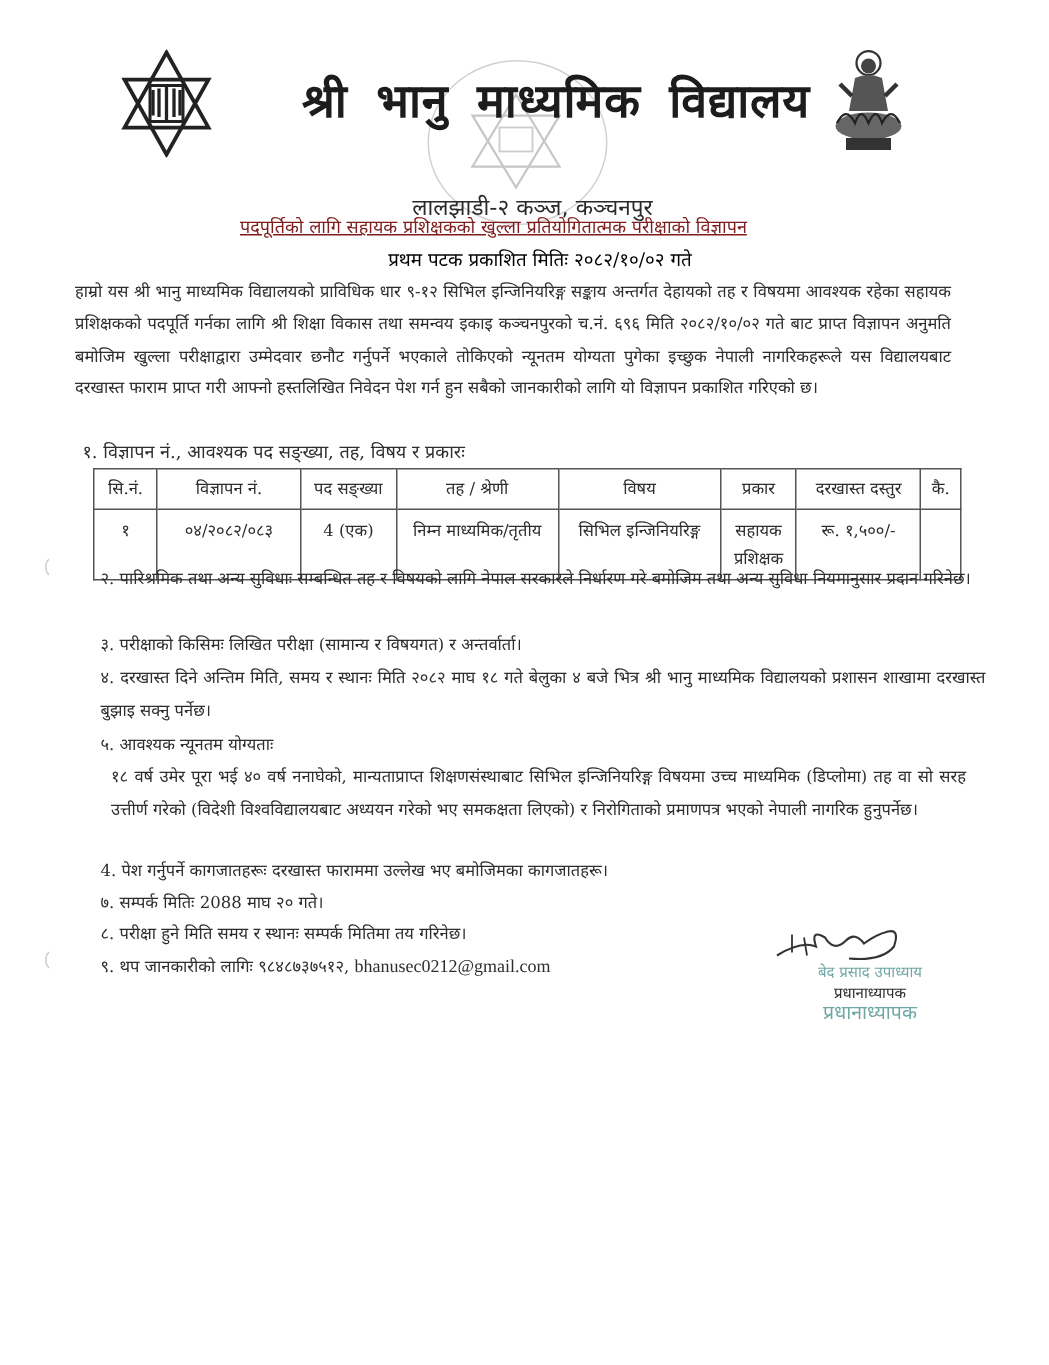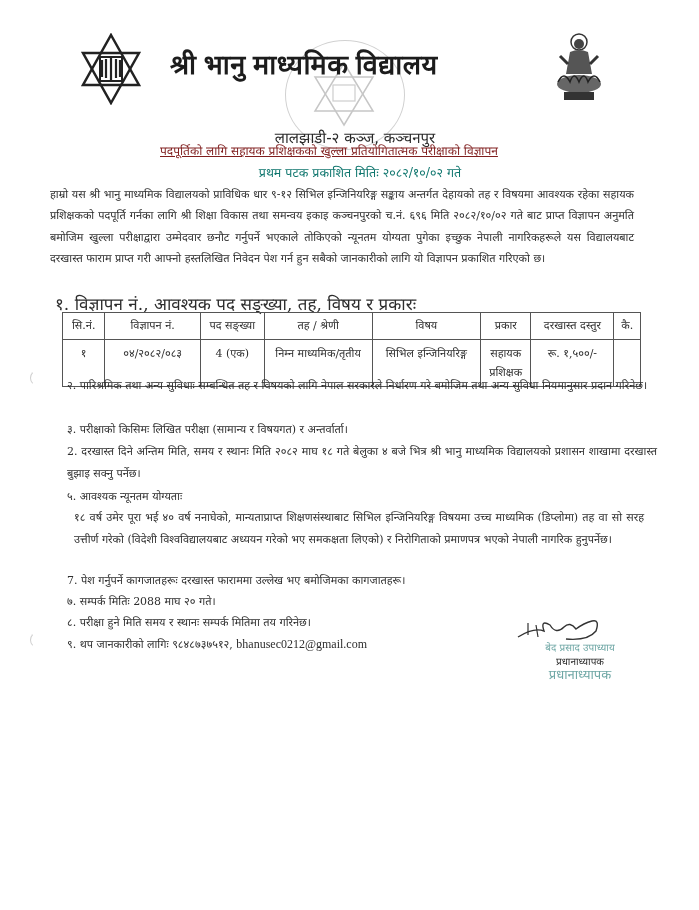--- a/index.html
+++ b/index.html
@@ -1,31 +1,31 @@
 <!DOCTYPE html>
 <html><head>
 <meta charset="utf-8">
 <style>
   html, body { margin:0; padding:0; background:#ffffff; }
   body { width:699px; height:910px; position:relative; overflow:hidden;
          font-family:"DejaVu Serif", serif; color:#2a2a2a; }
   .abs { position:absolute; }
-  .school-name { left:170px; top:45px; width:370px; text-align:left;
-                 font-family:Liberation Serif, serif; font-weight:bold; font-size:27px; color:#1c1c1c; letter-spacing:0.5px; }
+  .school-name { left:170px; top:45px; width:370px; text-align:right;
+                 font-family:Liberation Mono, monospace; font-weight:bold; font-size:31px; color:#1c1c1c; letter-spacing:0.5px; }
   .address { left:200px; top:97px; width:310px; text-align:center;
              font-family:"DejaVu Sans", sans-serif; font-size:15px; color:#2a2a2a;margin-top:30px; }
   .seal { left:285px; top:40px; width:118px; height:108px; border:1.5px solid #c9c9c9; border-radius:50%; opacity:0.85; }
   .seal svg { position:absolute; left:25px; top:18px; }
   .logo-left { left:80px; top:33px; }
   .logo-right { left:550px; top:30px; }
   .notice-title { left:160px; top:142px; width:400px; text-align:left;
                   font-size:12px; text-decoration:underline; color:#7f1d1d; }
-  .pub-date { left:160px; top:164px; width:400px; text-align:center; font-size:12.5px; color:#0f766e; }
+  .pub-date { left:160px; top:164px; width:400px; text-align:center; font-size:12.5px; color:#000000; }
   .intro { left:50px; top:184px; width:584px; font-size:11px; line-height:21.4px; text-align:justify; color:#2d2d2d; }
-  .sec-head { font-size:17px; color:#2d2d2d; }
+  .sec-head { font-size:12px; color:#2d2d2d; }
   table.posts { position:absolute; left:62px; top:312px; width:579px; border-collapse:collapse; font-size:11px; color:#2d2d2d; }
   table.posts th, table.posts td { border:1px solid #555; text-align:center; font-weight:normal; padding:4px 3px; vertical-align:top; }
   table.posts th { height:18px; }
   table.posts td { height:38px; line-height:19px; }
   .item { position:absolute; left:55px; width:590px; font-size:11px; line-height:21.5px; color:#2d2d2d; text-align:justify;margin-left:12px; }
   .qual { position:absolute; left:74px; width:570px; font-size:11px; line-height:21.5px; color:#2d2d2d; text-align:justify; }
   .sig-scribble { left:514px; top:613px; }
   .sig-name { left:510px; top:640px; width:140px; text-align:center; font-family:"DejaVu Sans", sans-serif;
               font-size:10px; color:#6fa7a5; }
   .sig-title1 { left:510px; top:654px; width:140px; text-align:center; font-family:"DejaVu Sans", sans-serif;
@@ -105,29 +105,29 @@
 
 <div class="item" style="top:375px;">
   <span>२. पारिश्रमिक तथा अन्य सुविधाः</span>
   <span>सम्बन्धित तह र विषयको लागि नेपाल सरकारले निर्धारण गरे बमोजिम तथा अन्य सुविधा नियमानुसार प्रदान गरिनेछ।</span>
 </div>
 <div class="item" style="top:419px;">
   <span>३. परीक्षाको किसिमः</span>
   <span>लिखित परीक्षा (सामान्य र विषयगत) र अन्तर्वार्ता।</span>
 </div>
 <div class="item" style="top:441px;">
-  <span>2. दरखास्त दिने अन्तिम मिति, समय र स्थानः</span>
+  <span>४. दरखास्त दिने अन्तिम मिति, समय र स्थानः</span>
   <span>मिति २०८२ माघ १८ गते बेलुका ४ बजे भित्र श्री भानु माध्यमिक विद्यालयको प्रशासन शाखामा दरखास्त बुझाइ सक्नु पर्नेछ।</span>
 </div>
 <div class="item" style="top:486px;">
   <span>५. आवश्यक न्यूनतम योग्यताः</span>
 </div>
 <div class="qual" style="top:507px;">१८ वर्ष उमेर पूरा भई ४० वर्ष ननाघेको, मान्यताप्राप्त शिक्षणसंस्थाबाट सिभिल इन्जिनियरिङ्ग विषयमा उच्च माध्यमिक (डिप्लोमा) तह वा सो सरह उत्तीर्ण गरेको (विदेशी विश्वविद्यालयबाट अध्ययन गरेको भए समकक्षता लिएको) र निरोगिताको प्रमाणपत्र भएको नेपाली नागरिक हुनुपर्नेछ।</div>
 <div class="item" style="top:570px;">
-  <span>7. पेश गर्नुपर्ने कागजातहरूः</span>
+  <span>4. पेश गर्नुपर्ने कागजातहरूः</span>
   <span>दरखास्त फाराममा उल्लेख भए बमोजिमका कागजातहरू।</span>
 </div>
 <div class="item" style="top:591px;">
   <span>७. सम्पर्क मितिः</span>
   <span>2088 माघ २० गते।</span>
 </div>
 <div class="item" style="top:612px;">
   <span>८. परीक्षा हुने मिति समय र स्थानः</span>
   <span>सम्पर्क मितिमा तय गरिनेछ।</span>
 </div>

